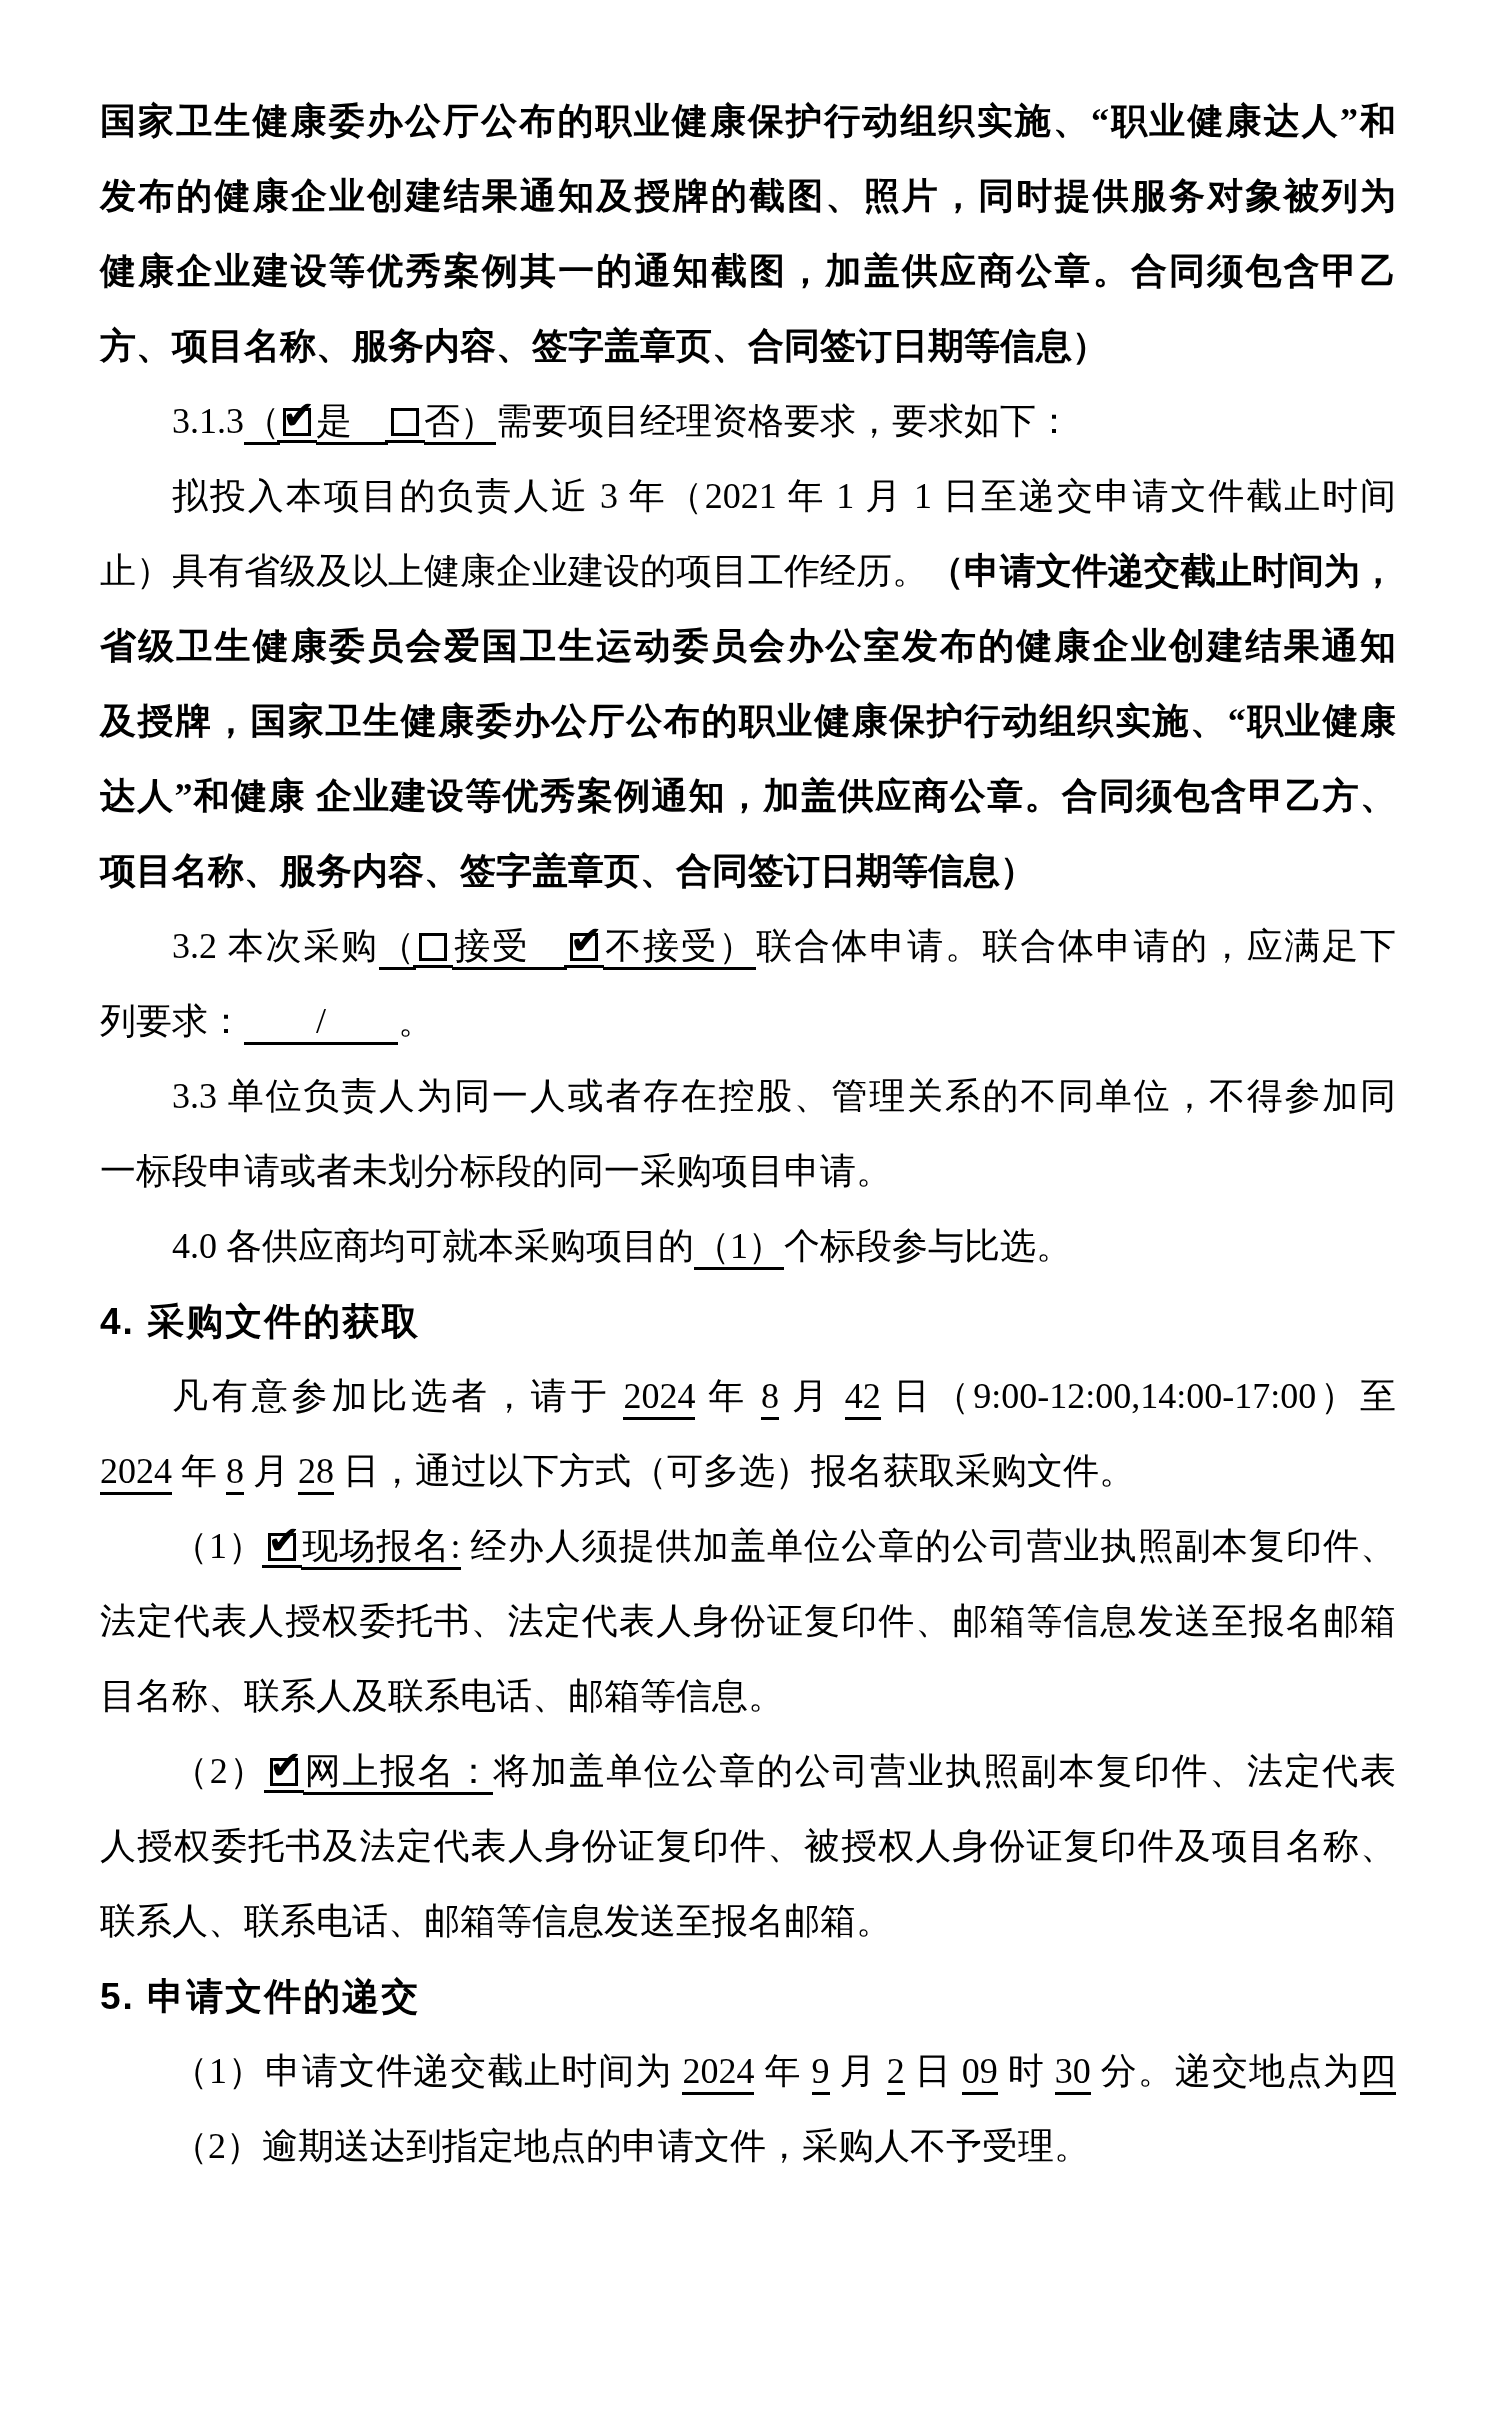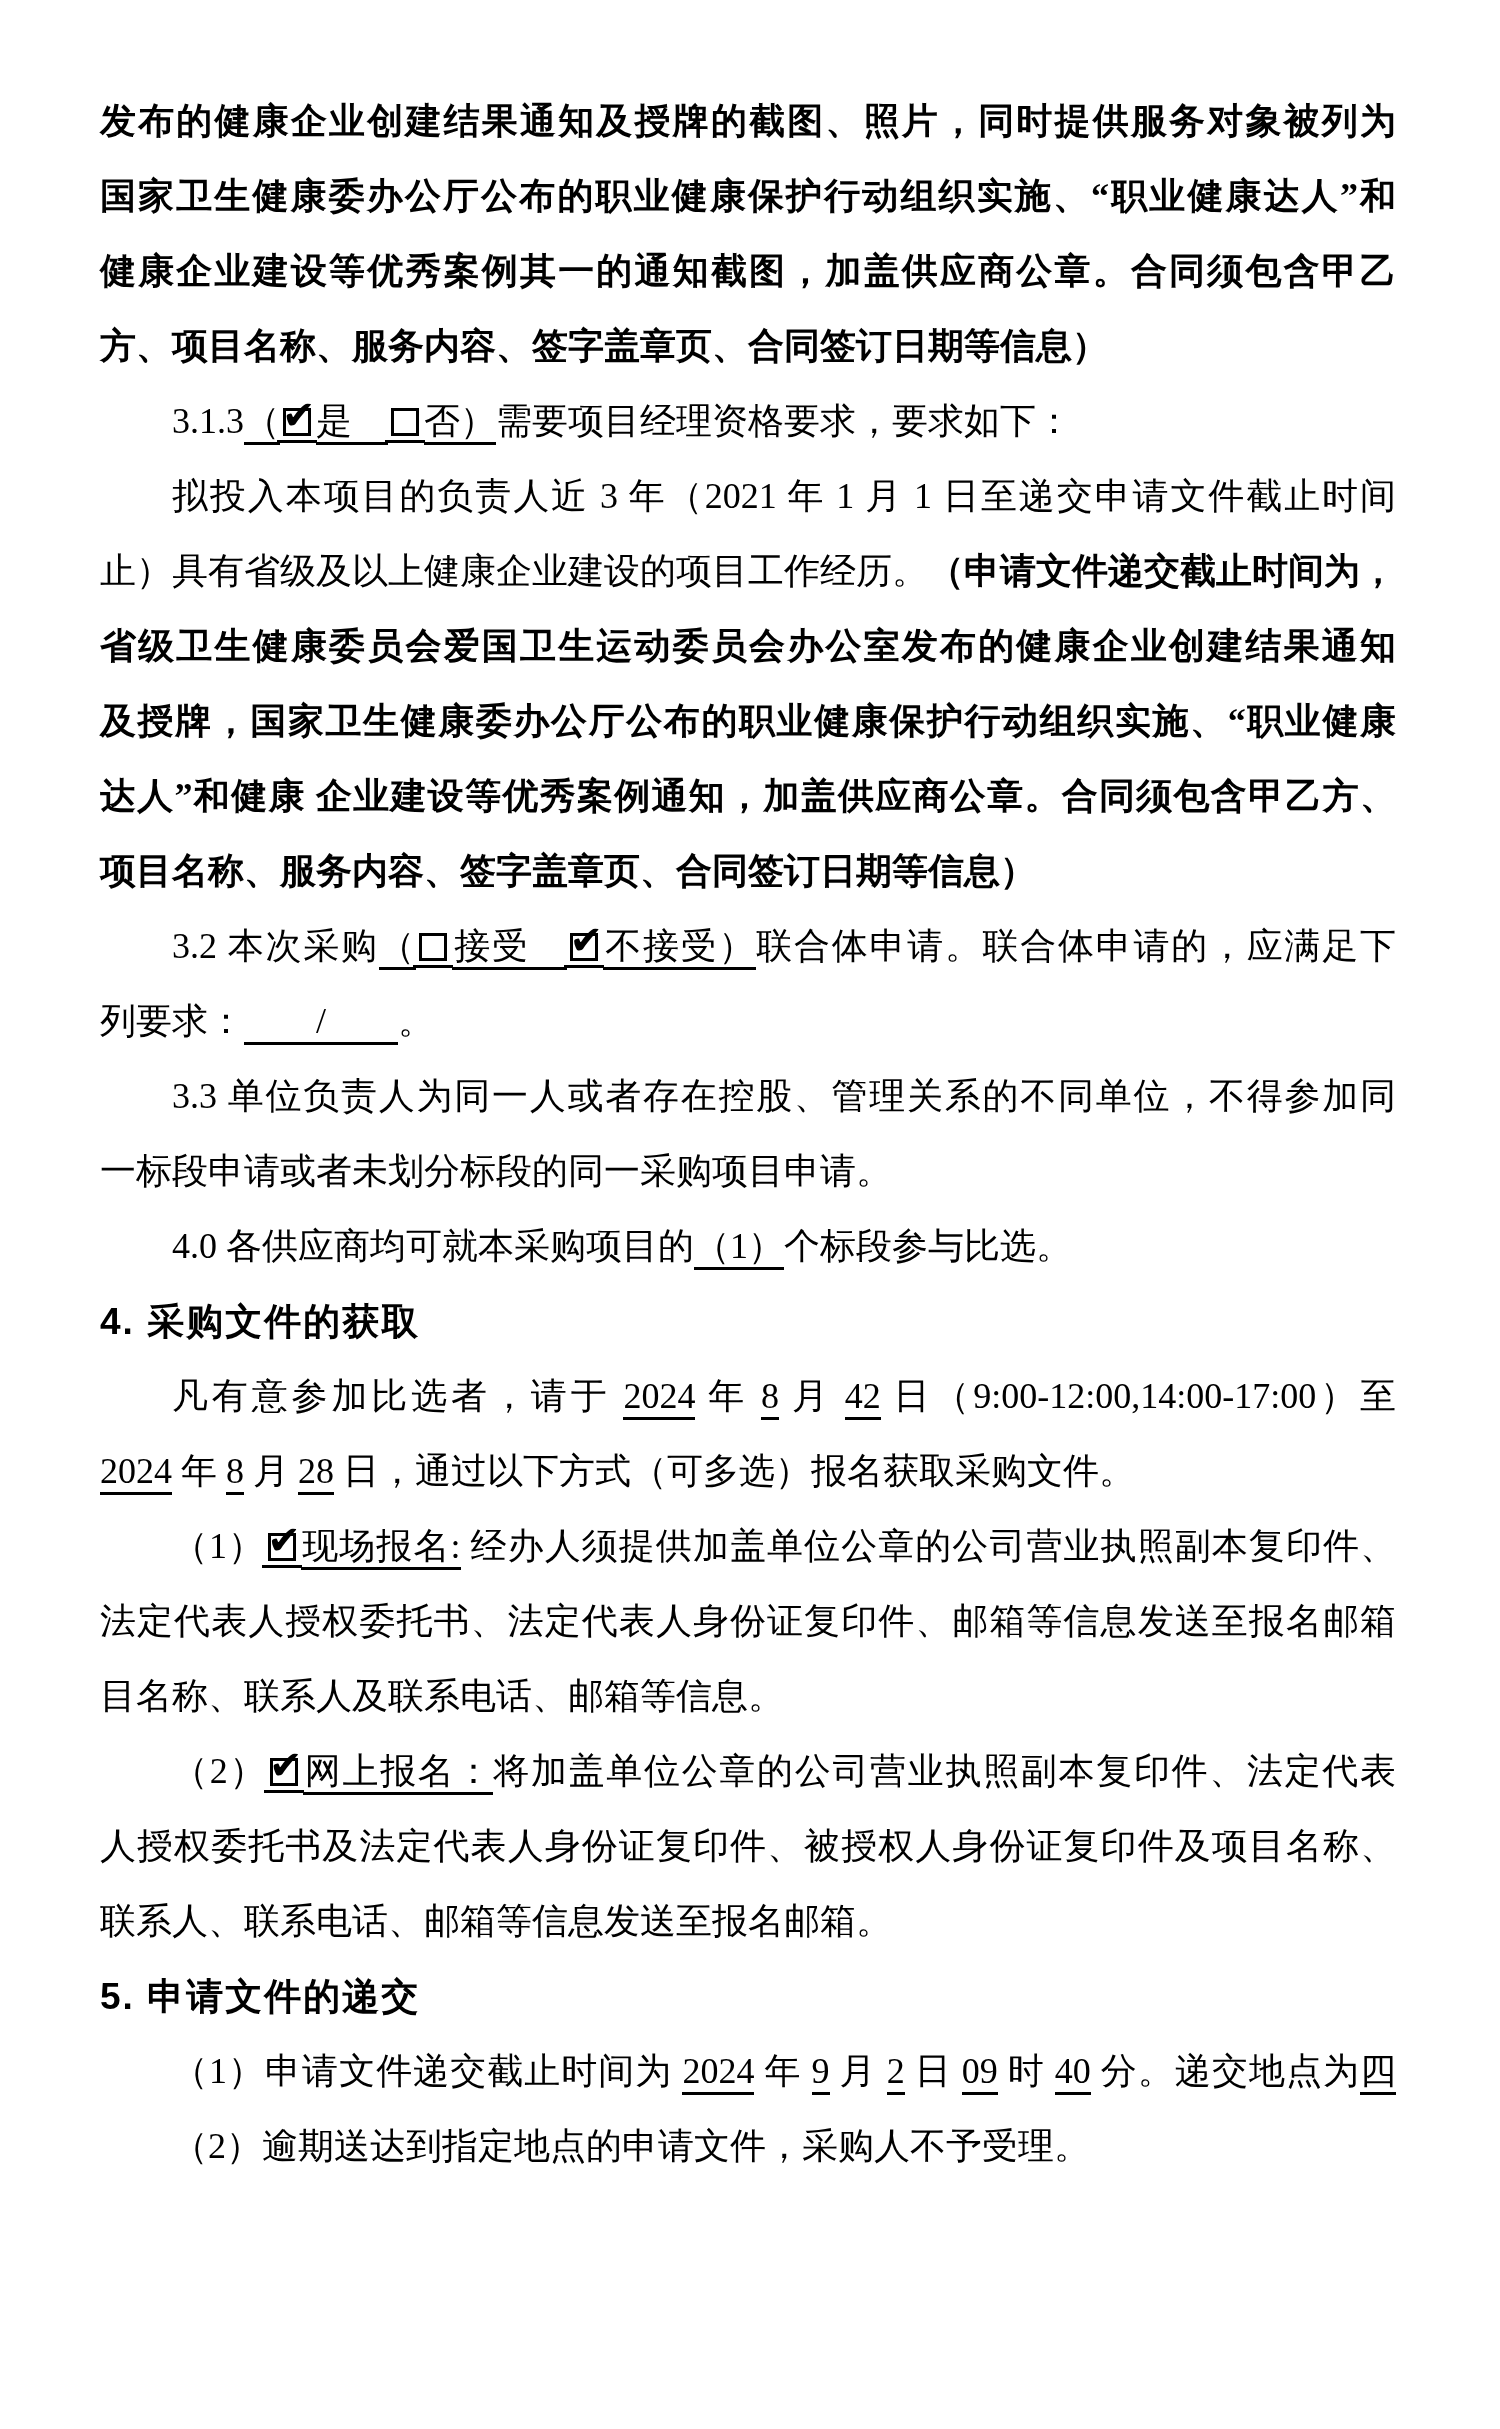--- a/index.html
+++ b/index.html
@@ -33,22 +33,22 @@
   }
   .cb.uline::after{
     content:"";position:absolute;left:-9px;right:-9px;bottom:-10px;
     height:3px;background:#000;
   }
 </style>
 </head>
 <body>
 
 <div class="page">
+    <div class="line just"><span class="b">国家卫生健康委办公厅公布的职业健康保护行动组织实施、“职业健康达人”和</span></div>
     <div class="line just"><span class="b">发布的健康企业创建结果通知及授牌的截图、照片，同时提供服务对象被列为</span></div>
-    <div class="line just"><span class="b">国家卫生健康委办公厅公布的职业健康保护行动组织实施、“职业健康达人”和</span></div>
     <div class="line just"><span class="b">健康企业建设等优秀案例其一的通知截图，加盖供应商公章。合同须包含甲乙</span></div>
     <div class="line"><span class="b">方、项目名称、服务内容、签字盖章页、合同签订日期等信息）</span></div>
     <div class="line indent"><span>3.1.3</span><span class="u">（</span><span class="cb on uline"></span><span class="u">是</span><span class="u">　</span><span class="cb uline"></span><span class="u">否）</span><span>需要项目经理资格要求，要求如下：</span></div>
     <div class="line just indent"><span>拟投入本项目的负责人近 3 年（2021 年 1 月 1 日至递交申请文件截止时间</span></div>
     <div class="line just"><span>止）具有省级及以上健康企业建设的项目工作经历。</span><span class="b">（申请文件递交截止时间为，</span></div>
     <div class="line just"><span class="b">省级卫生健康委员会爱国卫生运动委员会办公室发布的健康企业创建结果通知</span></div>
     <div class="line just"><span class="b">及授牌，国家卫生健康委办公厅公布的职业健康保护行动组织实施、“职业健康</span></div>
     <div class="line just"><span class="b">达人”和健康 企业建设等优秀案例通知，加盖供应商公章。合同须包含甲乙方、</span></div>
     <div class="line"><span class="b">项目名称、服务内容、签字盖章页、合同签订日期等信息）</span></div>
     <div class="line just indent"><span>3.2 本次采购</span><span class="u">（</span><span class="cb uline"></span><span class="u">接受</span><span class="u">　</span><span class="cb on uline"></span><span class="u">不接受）</span><span>联合体申请。联合体申请的，应满足下</span></div>
@@ -59,15 +59,15 @@
     <div class="line heading"><span class="b">4. 采购文件的获取</span></div>
     <div class="line just indent"><span>凡有意参加比选者，请于 </span><span class="u">2024</span><span> 年 </span><span class="u">8</span><span> 月 </span><span class="u">42</span><span> 日（9:00-12:00,14:00-17:00）至</span></div>
     <div class="line"><span class="u">2024</span><span> 年 </span><span class="u">8</span><span> 月 </span><span class="u">28</span><span> 日，通过以下方式（可多选）报名获取采购文件。</span></div>
     <div class="line just indent"><span>（1）</span><span class="cb on uline"></span><span class="u">现场报名:</span><span> 经办人须提供加盖单位公章的公司营业执照副本复印件、</span></div>
     <div class="line just"><span>法定代表人授权委托书、法定代表人身份证复印件、邮箱等信息发送至报名邮箱</span></div>
     <div class="line"><span>目名称、联系人及联系电话、邮箱等信息。</span></div>
     <div class="line just indent"><span>（2）</span><span class="cb on uline"></span><span class="u">网上报名：</span><span>将加盖单位公章的公司营业执照副本复印件、法定代表</span></div>
     <div class="line just"><span>人授权委托书及法定代表人身份证复印件、被授权人身份证复印件及项目名称、</span></div>
     <div class="line"><span>联系人、联系电话、邮箱等信息发送至报名邮箱。</span></div>
     <div class="line heading"><span class="b">5. 申请文件的递交</span></div>
-    <div class="line just indent"><span>（1）申请文件递交截止时间为 </span><span class="u">2024</span><span> 年 </span><span class="u">9</span><span> 月 </span><span class="u">2</span><span> 日 </span><span class="u">09</span><span> 时 </span><span class="u">40</span><span> 分。递交地点为</span><span class="u">四</span></div>
+    <div class="line just indent"><span>（1）申请文件递交截止时间为 </span><span class="u">2024</span><span> 年 </span><span class="u">9</span><span> 月 </span><span class="u">2</span><span> 日 </span><span class="u">09</span><span> 时 </span><span class="u">30</span><span> 分。递交地点为</span><span class="u">四</span></div>
     <div class="line indent"><span>（2）逾期送达到指定地点的申请文件，采购人不予受理。</span></div>
   </div>
 
 </body></html>

